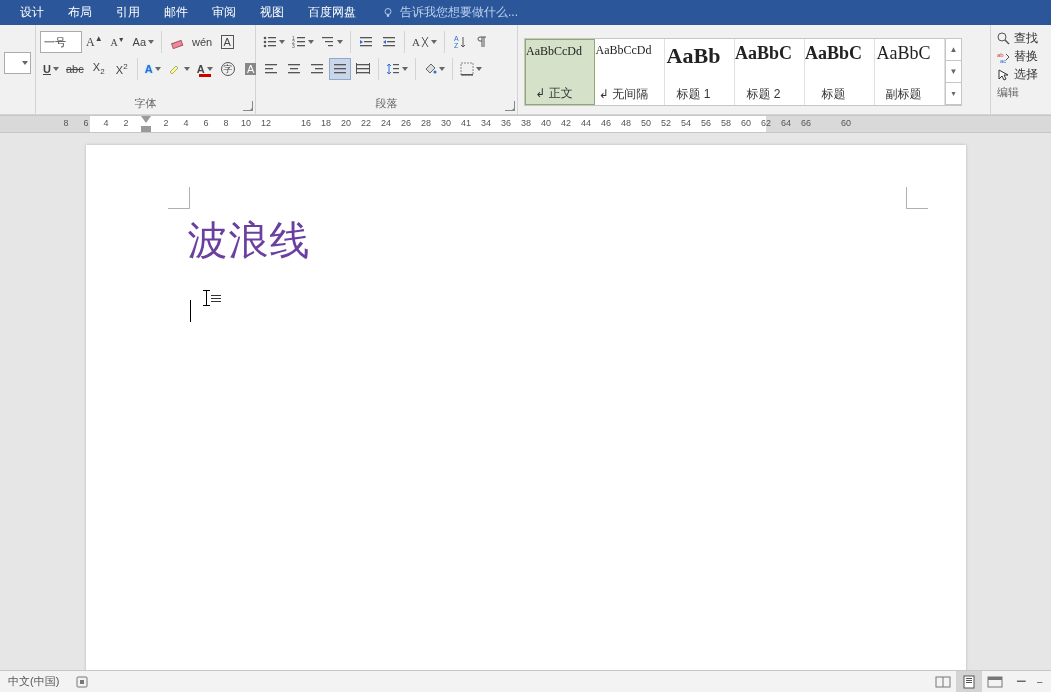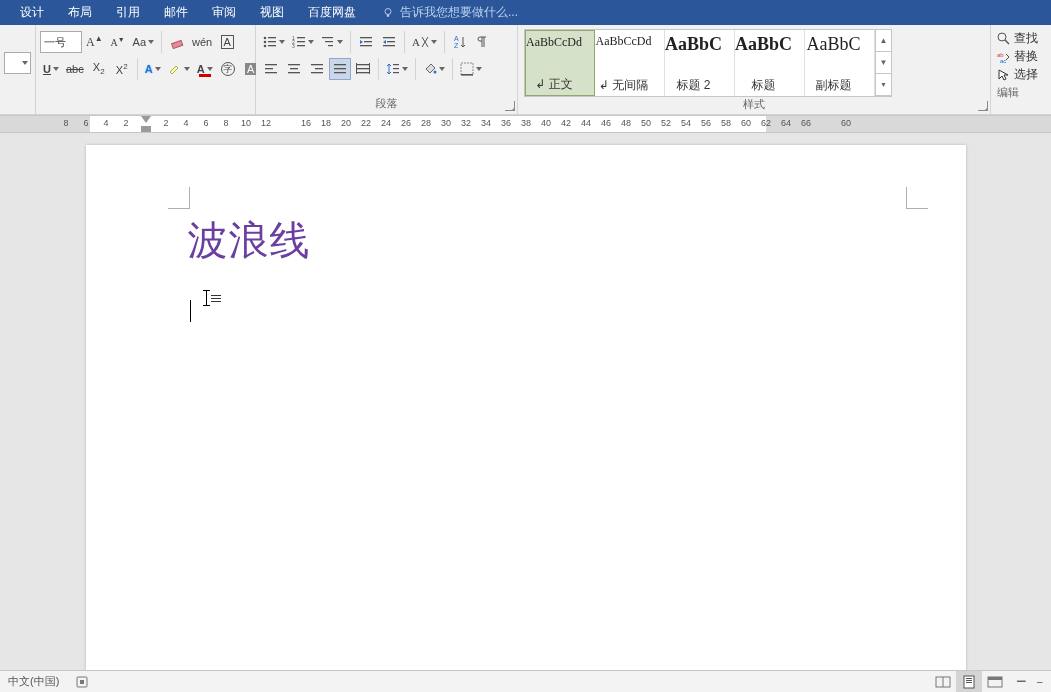--- a/index.html
+++ b/index.html
@@ -178,20 +178,21 @@
             <span class="dd"></span>
           </div>
         <div class="btn">
             <span style="border:1px solid #555;border-radius:50%;width:14px;height:14px;display:flex;align-items:center;justify-content:center;font-size:9px">字</span>
           </div>
         <div class="btn">
             <span style="background:#888;color:#fff;padding:0 2px;font-size:11px">A</span>
           </div>
       </div>
     </div>
+    <div class="group-label"><span>字体</span><span class="dlaunch"></span></div>
   </div>
 
   <div class="group" style="width:262px">
     <div class="group-body" style="flex-wrap:wrap;align-content:flex-start;padding-top:6px;gap:3px 1px">
       <div class="row">
         <div class="btn">
             <svg width="14" height="12">
               <circle cx="2" cy="2" r="1.3" fill="#555"></circle>
               <rect x="5" y="1" width="8" height="1.3" fill="#555"></rect>
               <circle cx="2" cy="6" r="1.3" fill="#555"></circle>
@@ -333,39 +334,42 @@
       <div class="gallery">
           <div class="gcard sel">
             <div class="pv" style="font-size: 12px;">AaBbCcDd</div>
             <div class="nm">↲ 正文</div>
           </div>
           <div class="gcard">
             <div class="pv" style="font-size: 12px;">AaBbCcDd</div>
             <div class="nm">↲ 无间隔</div>
           </div>
           <div class="gcard">
+            <div class="pv" style="font-size: 22px; font-weight: bold;">AaBb</div>
+            <div class="nm">标题 1</div>
+          </div>
+          <div class="gcard">
             <div class="pv" style="font-size: 18px; font-weight: bold;">AaBbC</div>
             <div class="nm">标题 2</div>
           </div>
           <div class="gcard">
             <div class="pv" style="font-size: 18px; font-weight: bold;">AaBbC</div>
             <div class="nm">标题</div>
           </div>
           <div class="gcard">
             <div class="pv" style="font-size: 18px;">AaBbC</div>
             <div class="nm">副标题</div>
           </div>
           <div class="gscroll">
             <div style="font-size: 8px; color: rgb(102, 102, 102);">▲</div>
             <div style="font-size: 8px; color: rgb(102, 102, 102);">▼</div>
             <div style="font-size: 8px; color: rgb(102, 102, 102);">▾</div>
           </div>
         </div>
     </div>
-    <div class="group-label"><span>样式</span><span class="dlaunch"></span></div>
   </div>
 
   <div class="group editing" style="border-right:none">
     <div class="erow">
       <svg width="13" height="13">
           <circle cx="5" cy="5" r="4" stroke="#555" fill="none"></circle>
           <line x1="8" y1="8" x2="12" y2="12" stroke="#555" stroke-width="1.5"></line>
         </svg>
       <span>查找</span>
         <span class="dd" style="margin-left:1px"></span>
@@ -405,21 +409,21 @@
     <span class="num" style="left: 266px;">12</span>
     <span class="num" style="left: 286px; margin-top: 16px;">14</span>
     <span class="num" style="left: 306px;">16</span>
     <span class="num" style="left: 326px;">18</span>
     <span class="num" style="left: 346px;">20</span>
     <span class="num" style="left: 366px;">22</span>
     <span class="num" style="left: 386px;">24</span>
     <span class="num" style="left: 406px;">26</span>
     <span class="num" style="left: 426px;">28</span>
     <span class="num" style="left: 446px;">30</span>
-    <span class="num" style="left: 466px;">32</span>
+    <span class="num" style="left: 466px;">41</span>
     <span class="num" style="left: 486px;">34</span>
     <span class="num" style="left: 506px;">36</span>
     <span class="num" style="left: 526px;">38</span>
     <span class="num" style="left: 546px;">40</span>
     <span class="num" style="left: 566px;">42</span>
     <span class="num" style="left: 586px;">44</span>
     <span class="num" style="left: 606px;">46</span>
     <span class="num" style="left: 626px;">48</span>
     <span class="num" style="left: 646px;">50</span>
     <span class="num" style="left: 666px;">52</span>

